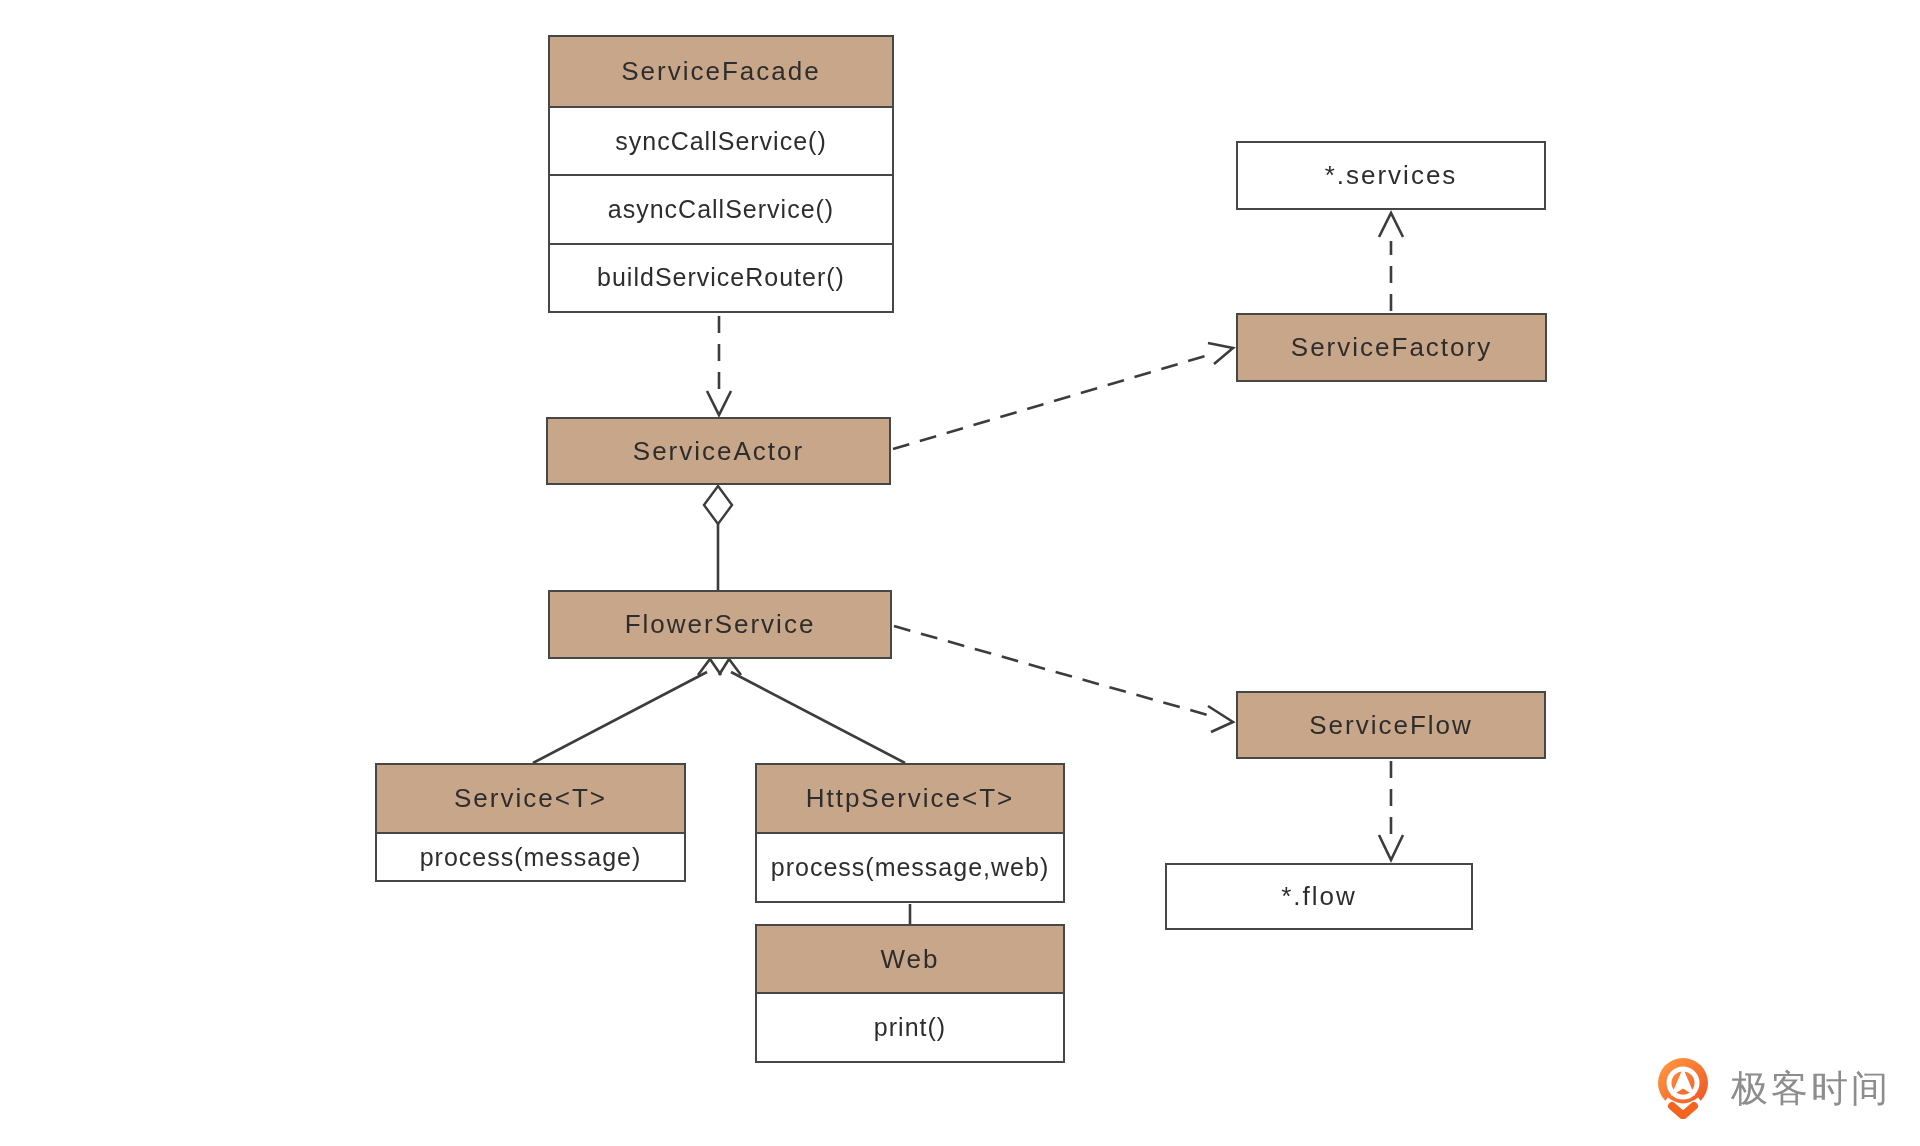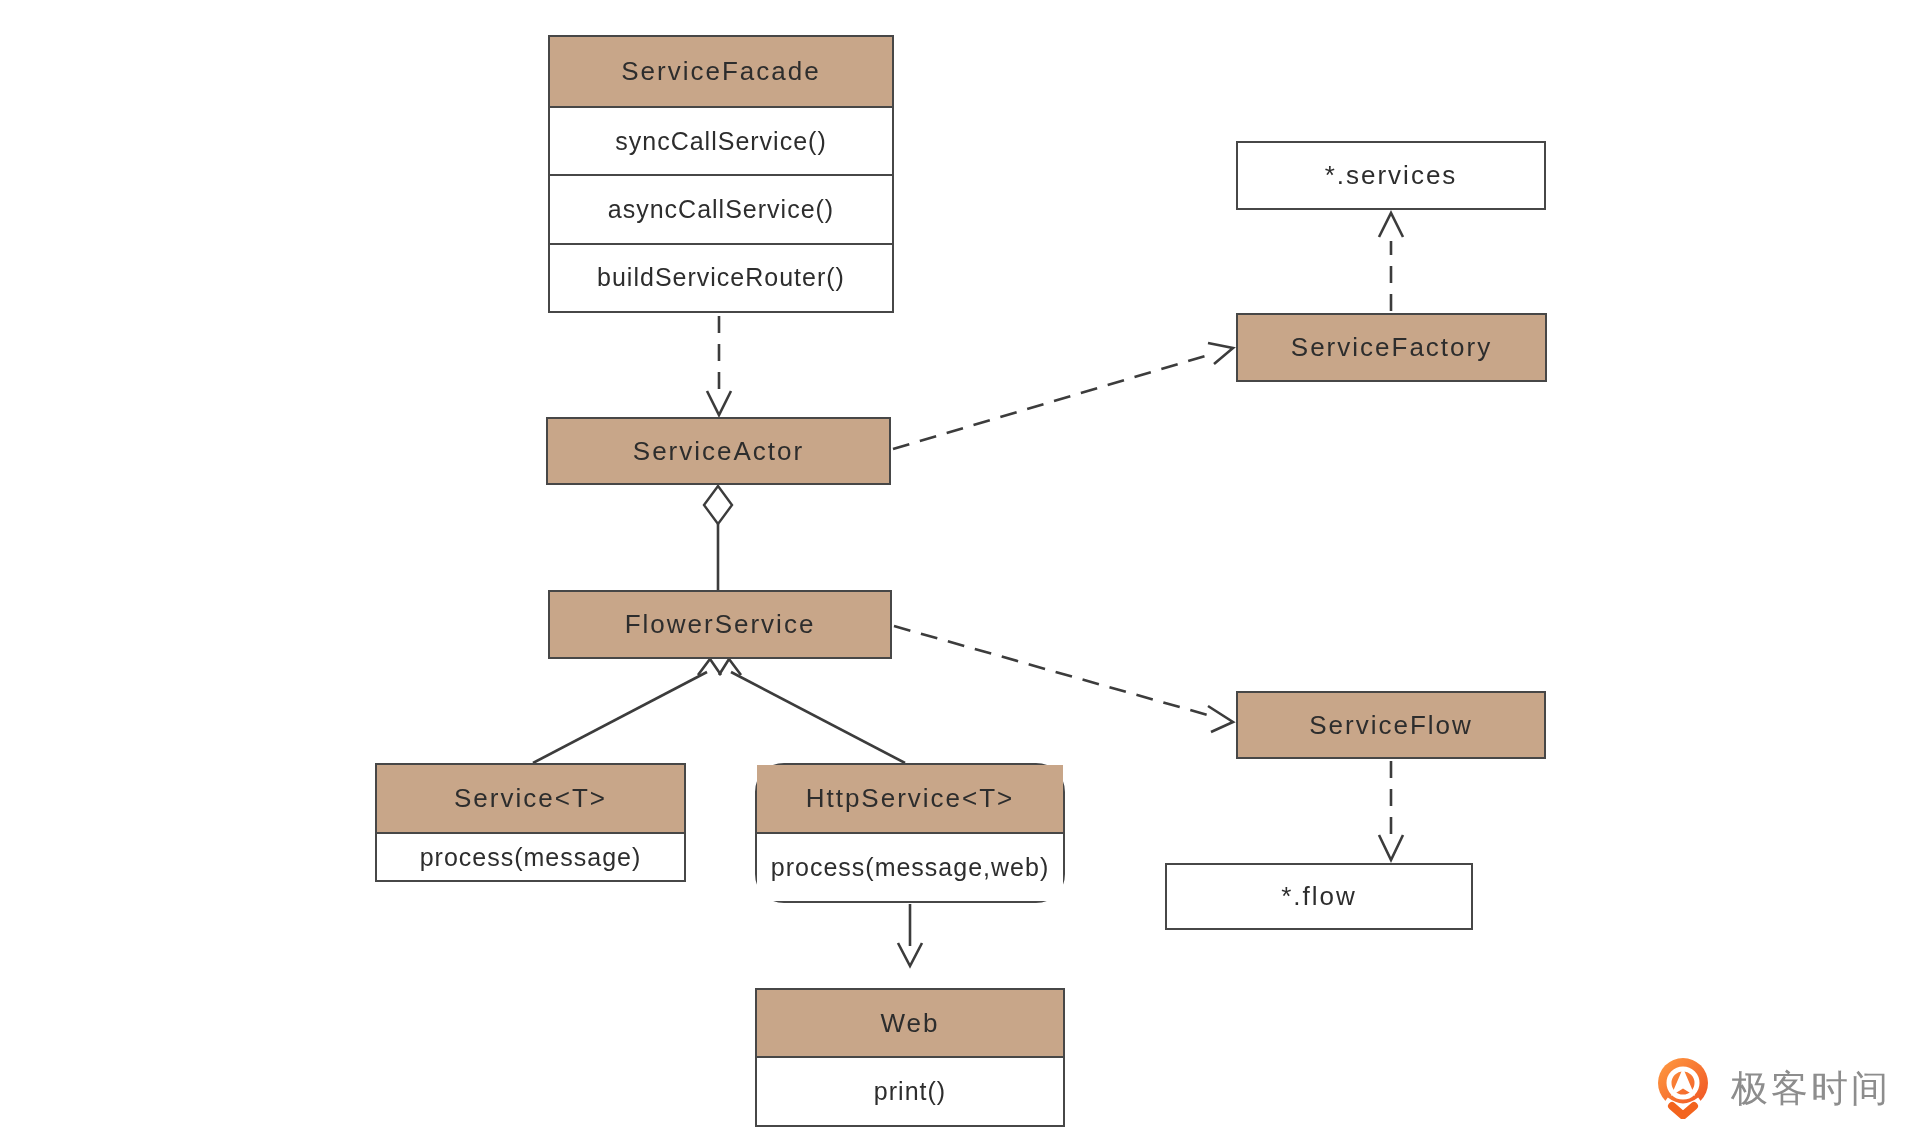--- a/index.html
+++ b/index.html
@@ -90,26 +90,26 @@
 
   <div class="uml-class" style="left:548px;top:590px;width:344px;height:69px;">
     <div class="uml-head fill">FlowerService</div>
   </div>
 
   <div class="uml-class" style="left:375px;top:763px;width:311px;height:119px;">
     <div class="uml-head" style="flex:0 0 67px;">Service&lt;T&gt;</div>
     <div class="uml-row">process(message)</div>
   </div>
 
-  <div class="uml-class" style="left:755px;top:763px;width:310px;height:140px;border-radius:29px;">
+  <div class="uml-class" style="left:755px;top:763px;width:310px;height:140px;">
     <div class="uml-head" style="flex:0 0 67px;">HttpService&lt;T&gt;</div>
     <div class="uml-row">process(message,web)</div>
   </div>
 
-  <div class="uml-class" style="left:755px;top:988px;width:310px;height:139px;">
+  <div class="uml-class" style="left:755px;top:924px;width:310px;height:139px;">
     <div class="uml-head" style="flex:0 0 66px;">Web</div>
     <div class="uml-row">print()</div>
   </div>
 
   <div class="uml-class" style="left:1236px;top:313px;width:311px;height:69px;justify-content:flex-end;">
     <div class="uml-head fill">ServiceFactory</div>
   </div>
 
   <div class="uml-class" style="left:1236px;top:691px;width:310px;height:68px;">
     <div class="uml-head fill">ServiceFlow</div>

